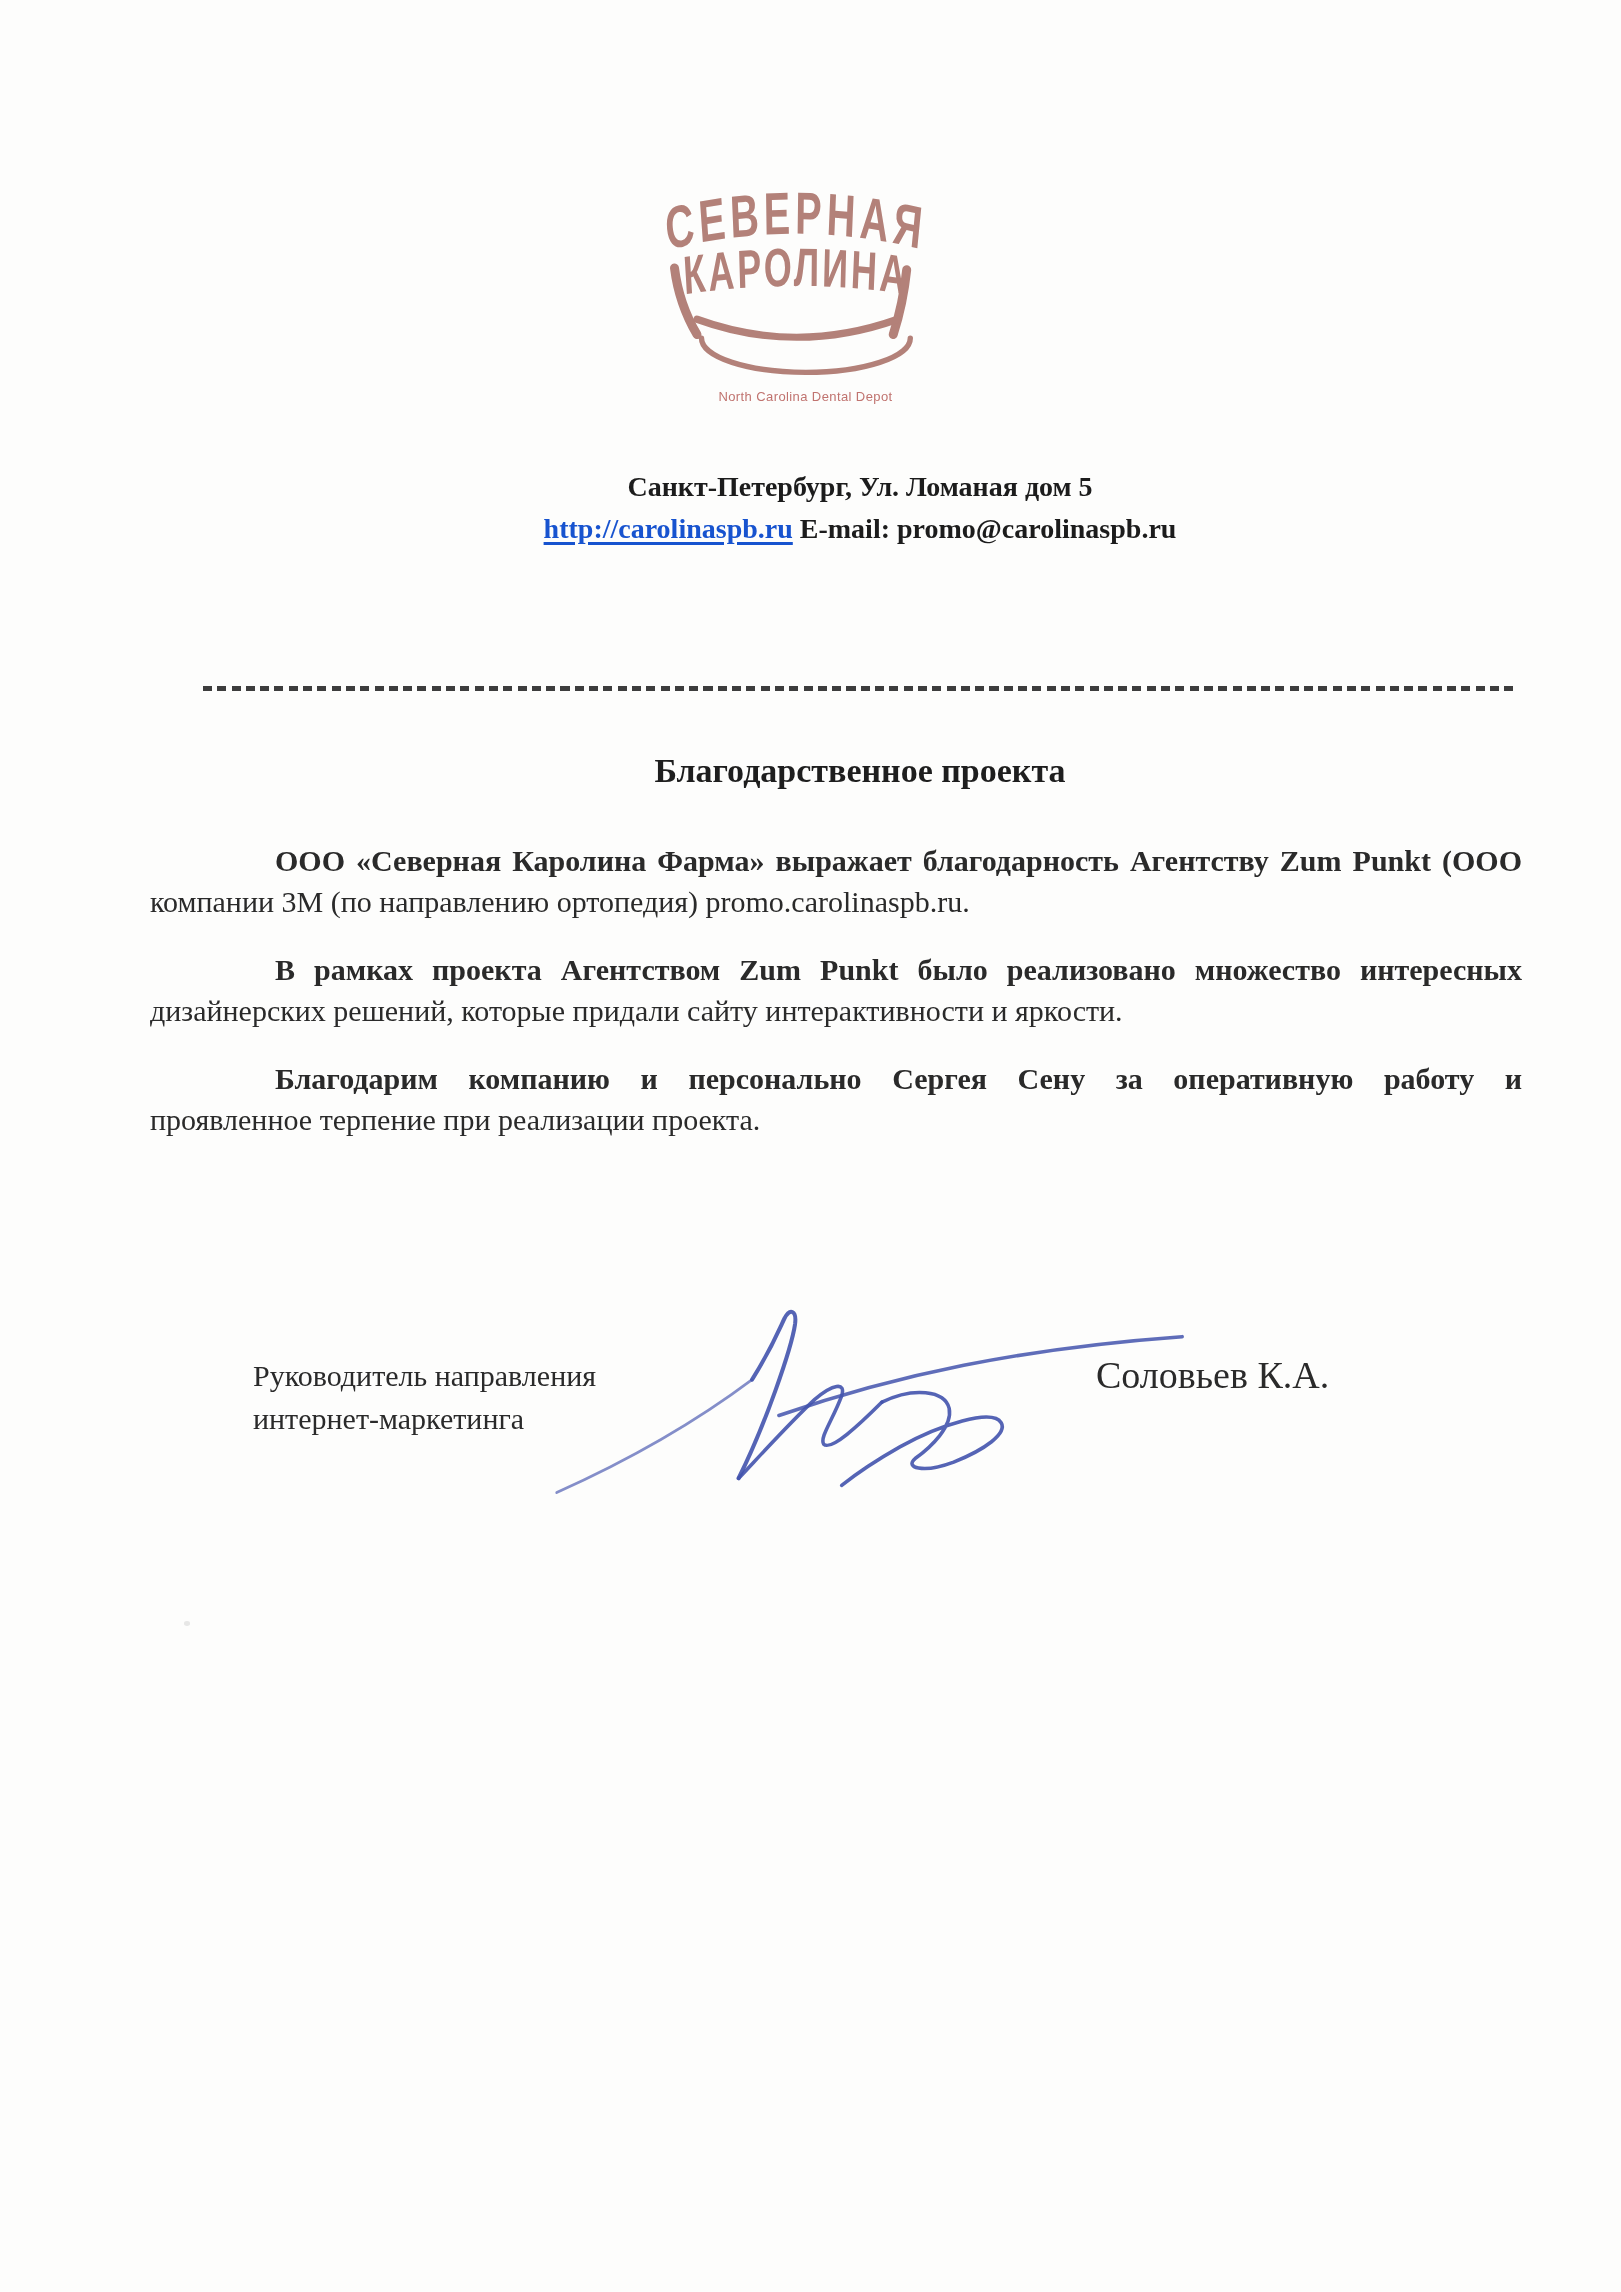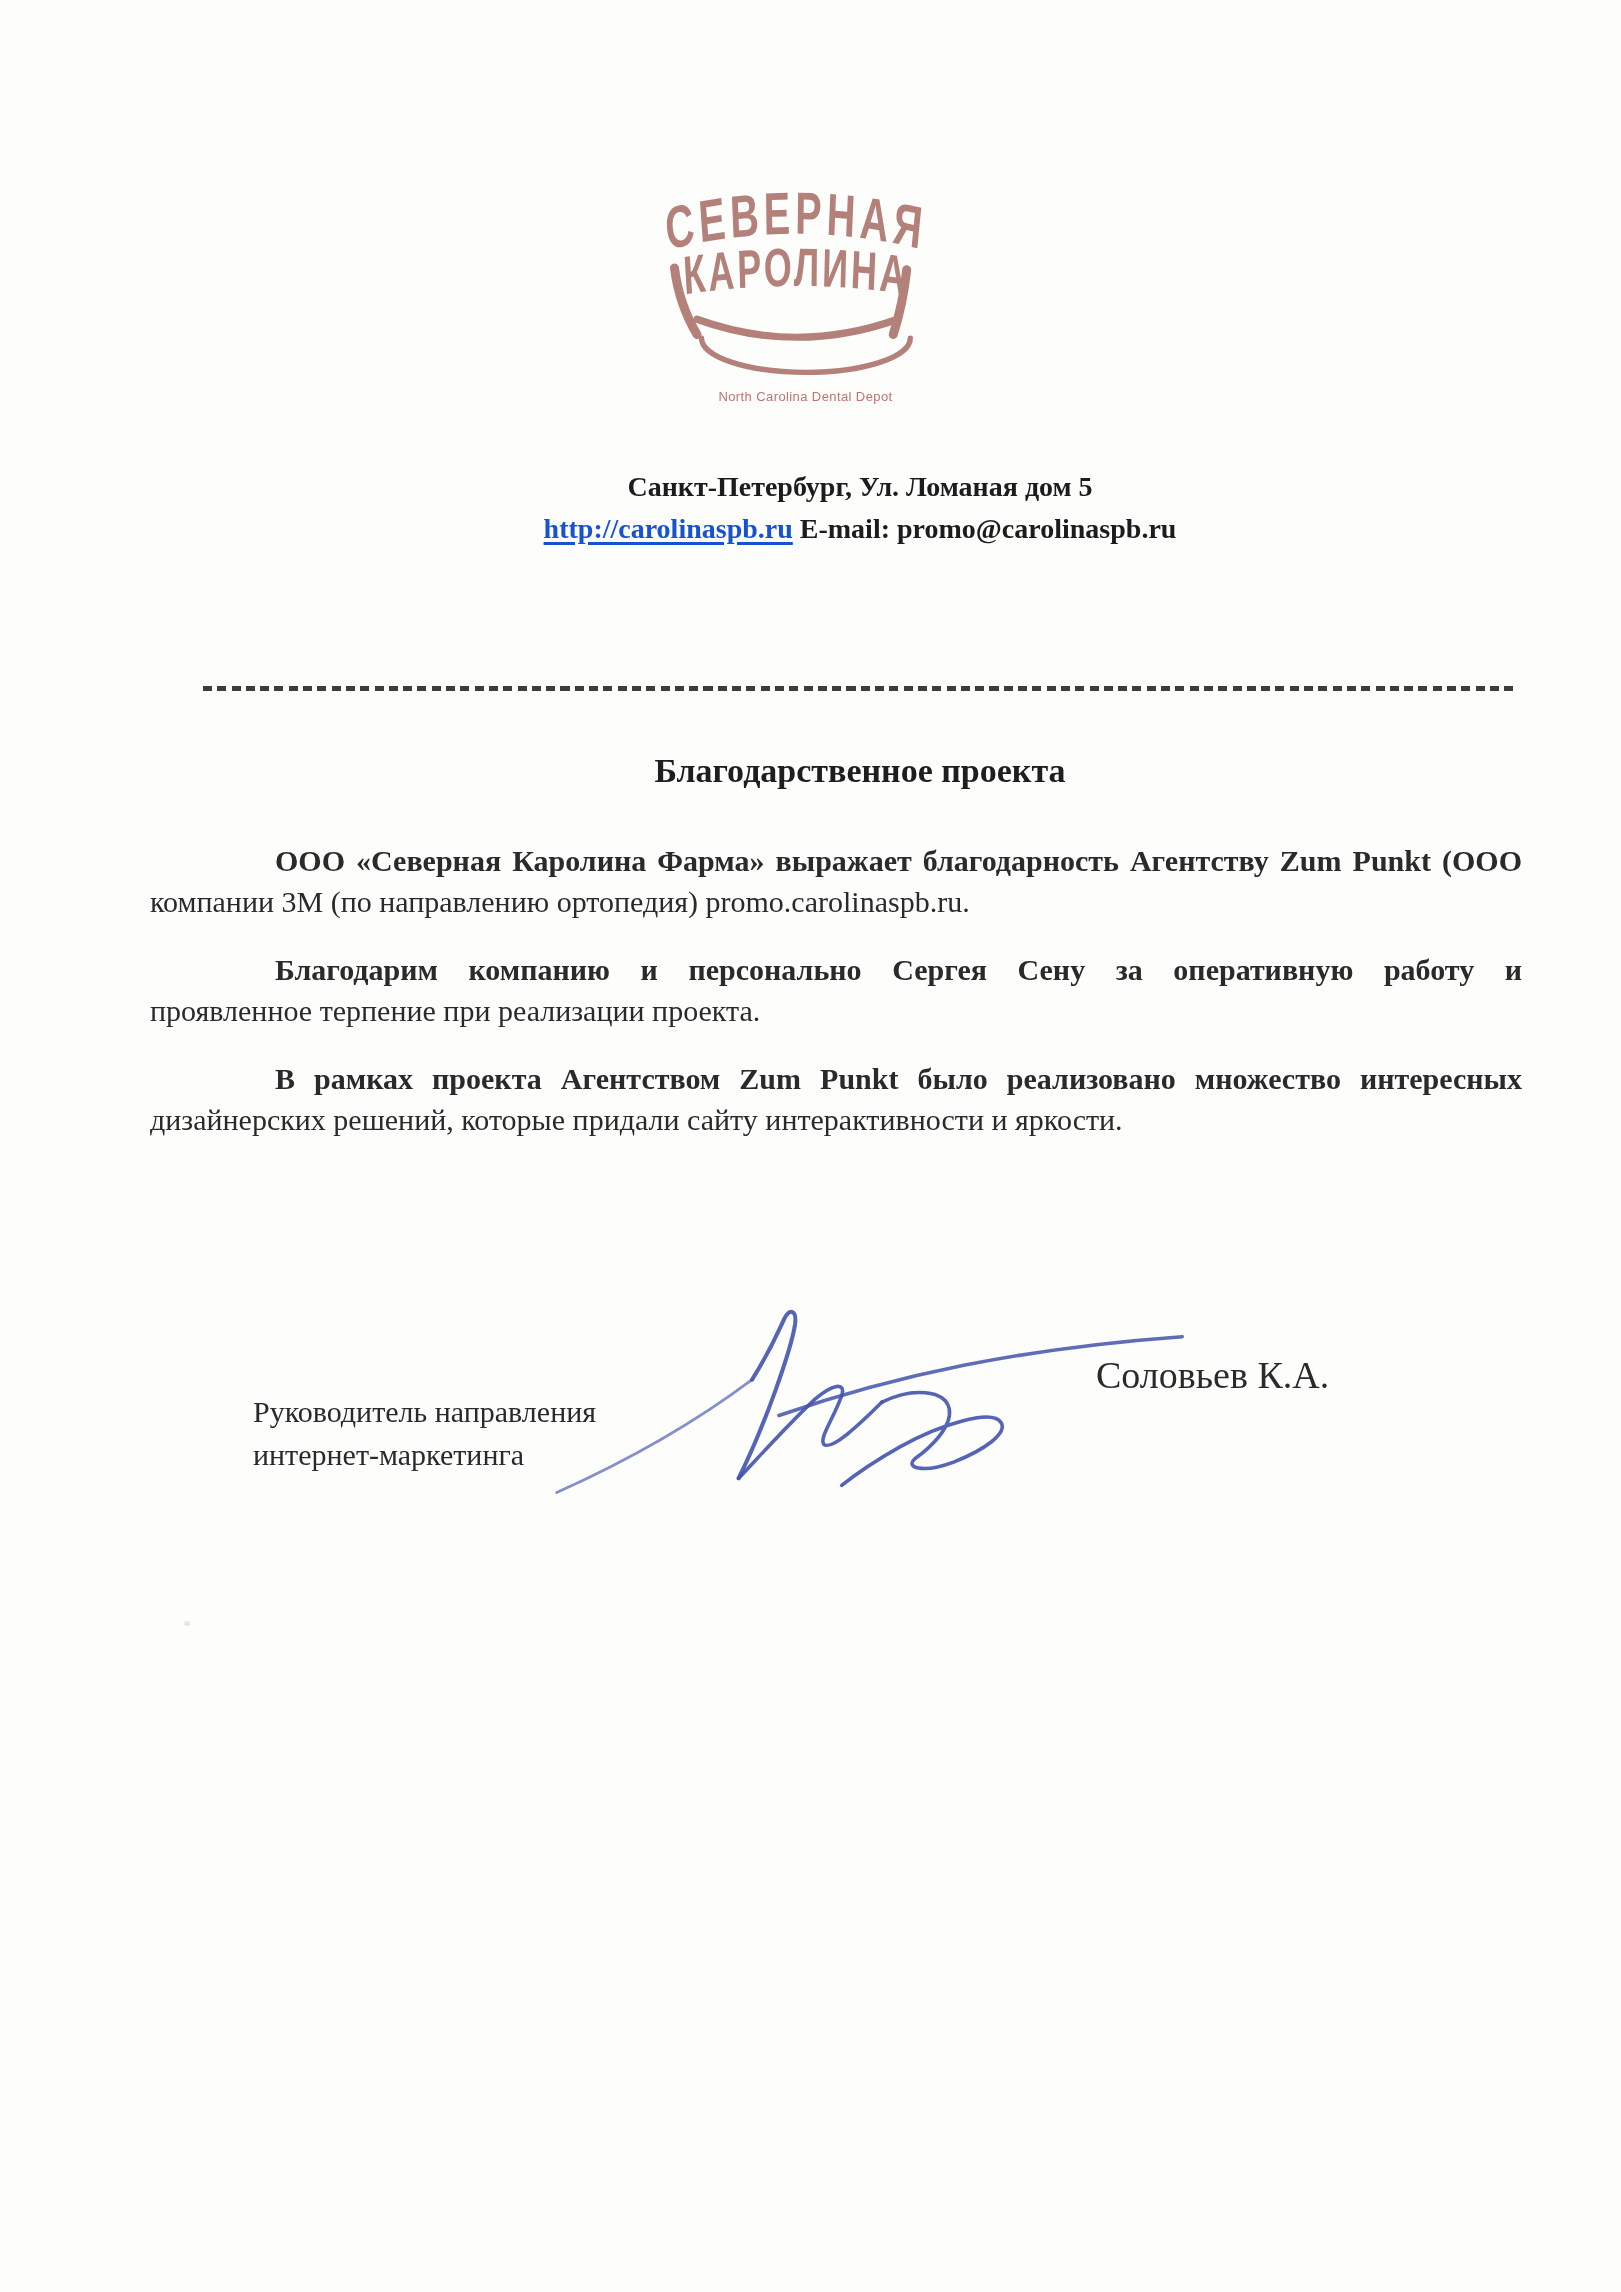--- a/index.html
+++ b/index.html
@@ -36,21 +36,21 @@
   .body-col{
     position:absolute; left:150px; top:840px; width:1372px;
     font-size:30px; line-height:41px; color:#2a2a2a;
   }
   .para{margin:0 0 27px 0;}
   .jline{text-align:justify; text-align-last:justify;font-weight:bold;}
   .jlast{text-align:left; text-align-last:auto;}
   .indent{text-indent:125px;}
   
   .sig-role{
-    position:absolute; left:253px; top:1354px; font-size:30px; line-height:43px; color:#2a2a2a;margin-top:36px;
+    position:absolute; left:253px; top:1354px; font-size:30px; line-height:43px; color:#2a2a2a;
   }
   .sig-name{
     position:absolute; left:1096px; top:1354px; font-size:38px; line-height:43px; color:#2a2a2a;
   }
   .sig-ink{position:absolute; left:537px; top:1290px; width:681px; height:260px;}
   .sig-ink path{stroke:#4353ad; fill:none; stroke-linecap:round; stroke-linejoin:round;}
   .scan-speck{
     position:absolute; left:184px; top:1621px; width:6.3px; height:4.5px;
     background:#bdbdbd; opacity:.35; border-radius:50%;
   }
@@ -90,26 +90,26 @@
   <div class="dashes"></div>
 
   <div class="title">Благодарственное проекта</div>
 
   <div class="body-col">
     <div class="para">
       <div class="jline indent">ООО «Северная Каролина Фарма» выражает благодарность Агентству Zum Punkt (ООО</div>
       <div class="jlast">компании 3М (по направлению ортопедия) promo.carolinaspb.ru.</div>
     </div>
     <div class="para">
+      <div class="jline indent">В рамках проекта Агентством Zum Punkt было реализовано множество интересных</div>
+      <div class="jlast">дизайнерских решений, которые придали сайту интерактивности и яркости.</div>
+    </div>
+    <div class="para">
       <div class="jline indent">Благодарим компанию и персонально Сергея Сену за оперативную работу и</div>
       <div class="jlast">проявленное терпение при реализации проекта.</div>
-    </div>
-    <div class="para">
-      <div class="jline indent">В рамках проекта Агентством Zum Punkt было реализовано множество интересных</div>
-      <div class="jlast">дизайнерских решений, которые придали сайту интерактивности и яркости.</div>
     </div>
   </div>
 
   <div class="sig-role">
     <div>Руководитель направления</div>
     <div>интернет-маркетинга</div>
   </div>
 
   <svg class="sig-ink" viewBox="0 0 760 290">
 

